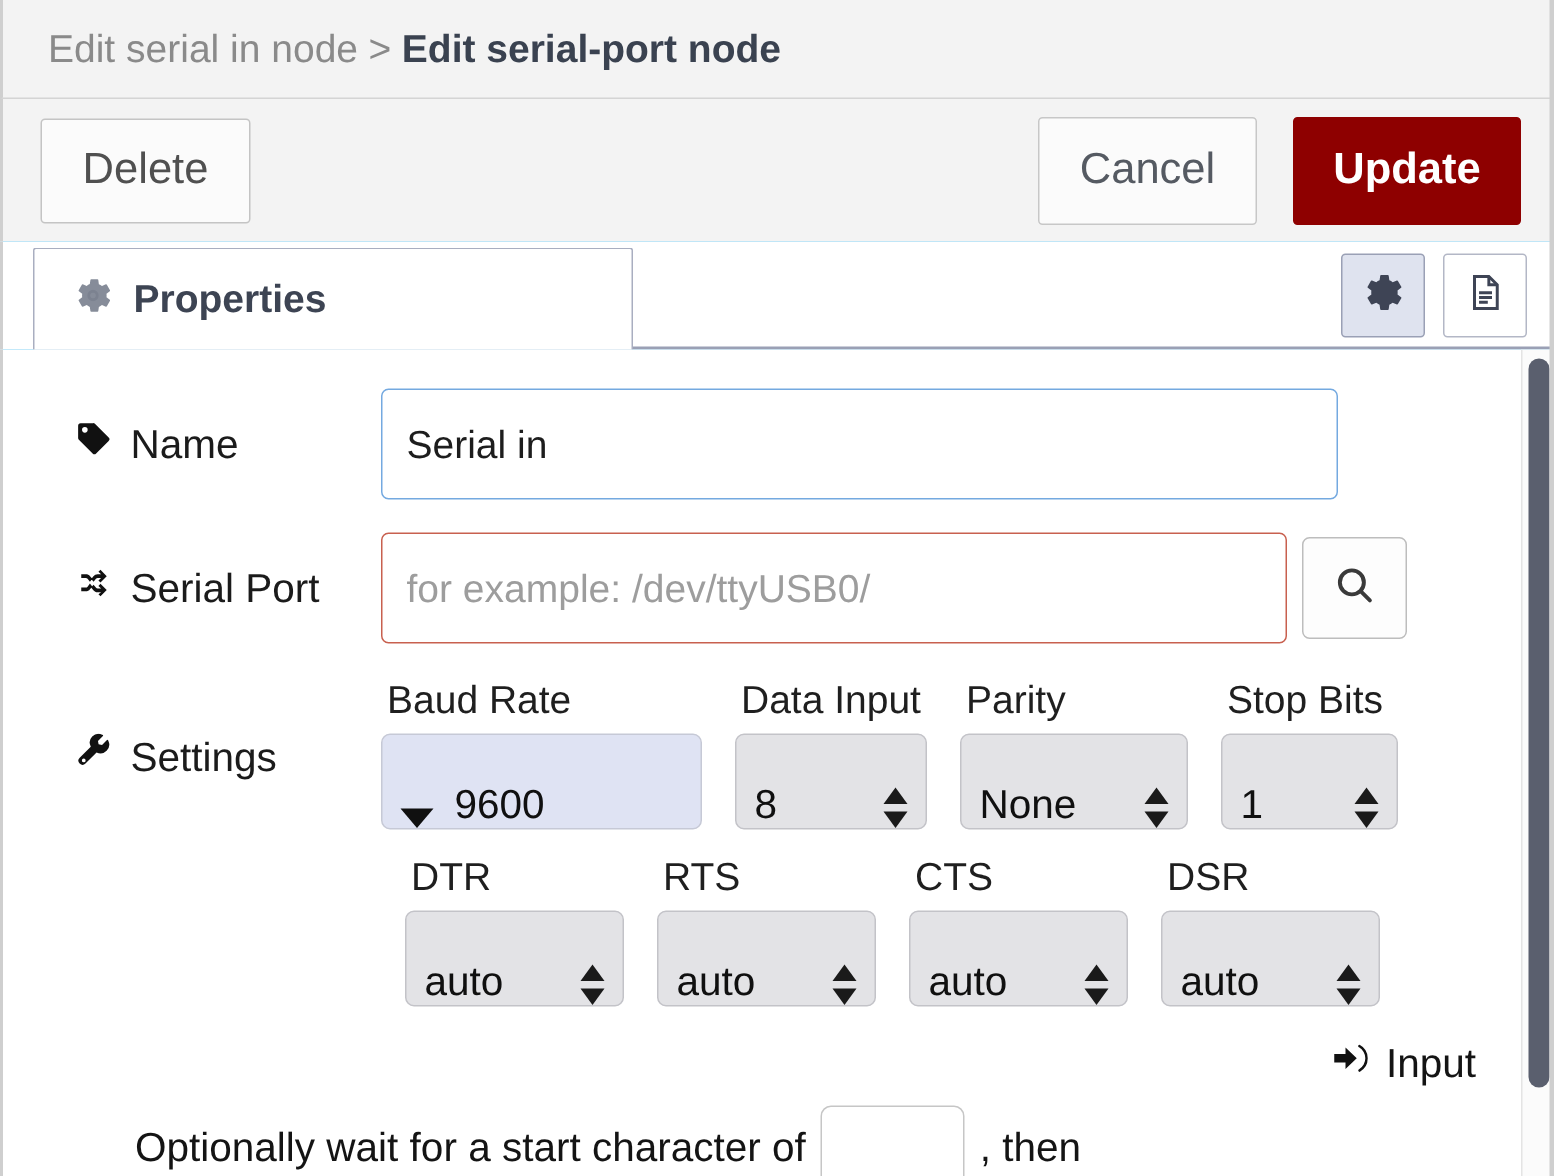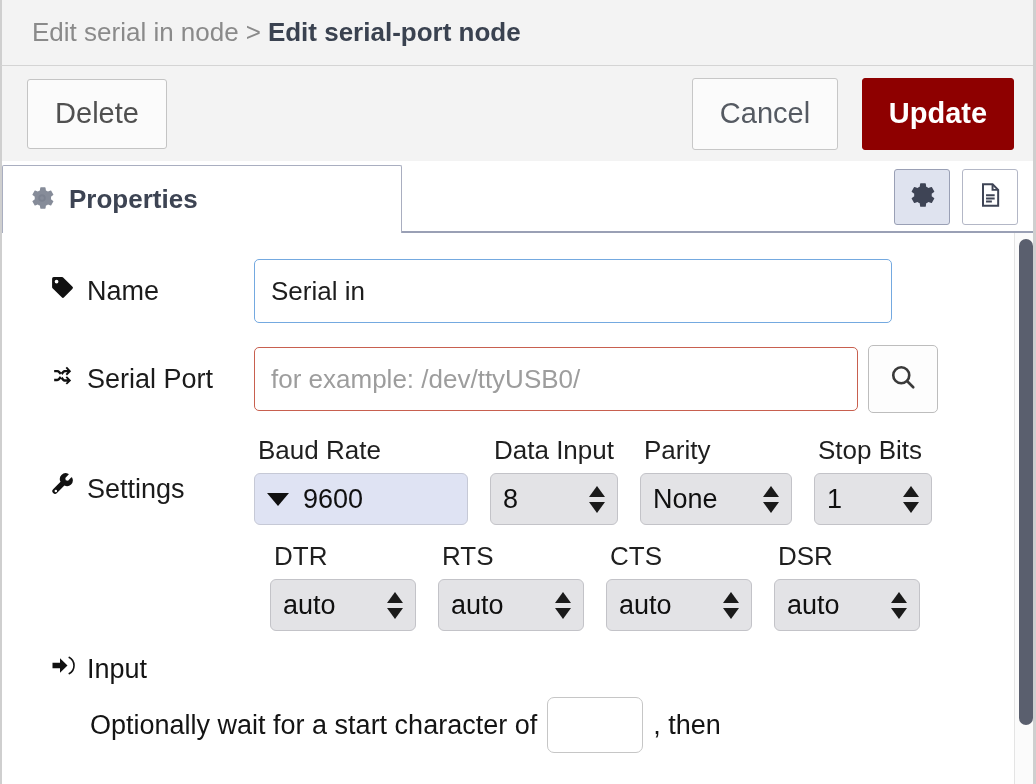--- a/index.html
+++ b/index.html
@@ -80,20 +80,21 @@
 
   
   .tabstrip {
     height: 72px;
     flex: 0 0 72px;
     position: relative;
     background: #ffffff;
     border-left: 2px solid #cfcfcf;
     display: flex;
     align-items: flex-end;
+    padding-left: 20px;
   }
   .tabstrip:after {
     content: "";
     position: absolute;
     left: 20px; right: 0; bottom: 0;
     height: 2px;
     background: #9aa0b5;
   }
   .tab {
     width: 400px; height: 68px;
@@ -143,21 +144,21 @@
 
   .form-label {
     display: flex; align-items: center;
     width: 222px; flex: 0 0 222px;
     font-size: 27px; color: #1b1b1b;
     padding-left: 18px;
   }
   .form-label .lbl-text { margin-left: 12px; }
 
   .text-input {
-    height: 64px;
+    height: 74px;
     border: 1px solid #c3c3c3;
     border-radius: 5px;
     background: #ffffff;
     font-family: "Liberation Sans", sans-serif;
     font-size: 26px;
     color: #1d1d1d;
     padding: 0 16px;
     outline: none;
   }
   .text-input::placeholder { color: #9d9d9d; }
@@ -178,25 +179,25 @@
   .settings-row { display: flex; align-items: flex-start; margin-bottom: 8px; }
   .settings-fields { display: flex; align-items: flex-end; gap: 22px; }
   .field-group { display: flex; flex-direction: column; }
   .field-caption {
     font-size: 26px; color: #1f1f1f;
     margin-bottom: 7px; padding-left: 4px;
     white-space: nowrap;
   }
 
   .select-box {
-    height: 52px;
+    height: 64px;
     background: #e6e8f2;
     border: 1px solid #c6c9d6;
     border-radius: 6px;
-    display: flex; align-items: center;
+    display: flex; align-items: flex-end;
     padding: 0 12px;
     font-size: 27px; color: #101010;
     cursor: pointer;
     position: relative;
     user-select: none;
   }
   .select-baud { width: 214px; background: #dfe3f3; }
   .select-baud .caret-left { margin-right: 14px; }
   .select-stepper { background: #e3e3e6; border-color: #c3c3c8; }
   .select-stepper .sel-value { flex: 1 1 auto; }
@@ -231,20 +232,21 @@
   .flow-row {
     display: flex; gap: 22px;
     margin-left: 238px; margin-top: 16px; margin-bottom: 22px;
   }
 
   
   .section-head {
     display: flex; align-items: center;
     font-size: 27px; color: #141414;
     margin: 18px 0 12px 18px;
+    justify-content: flex-end;
   }
   .section-head .lbl-text { margin-left: 12px; }
 
   .sentence {
     display: flex; align-items: center;
     margin-left: 58px;
     font-size: 27px; color: #141414;
   }
   .input-startchar {
     width: 96px; height: 56px;

